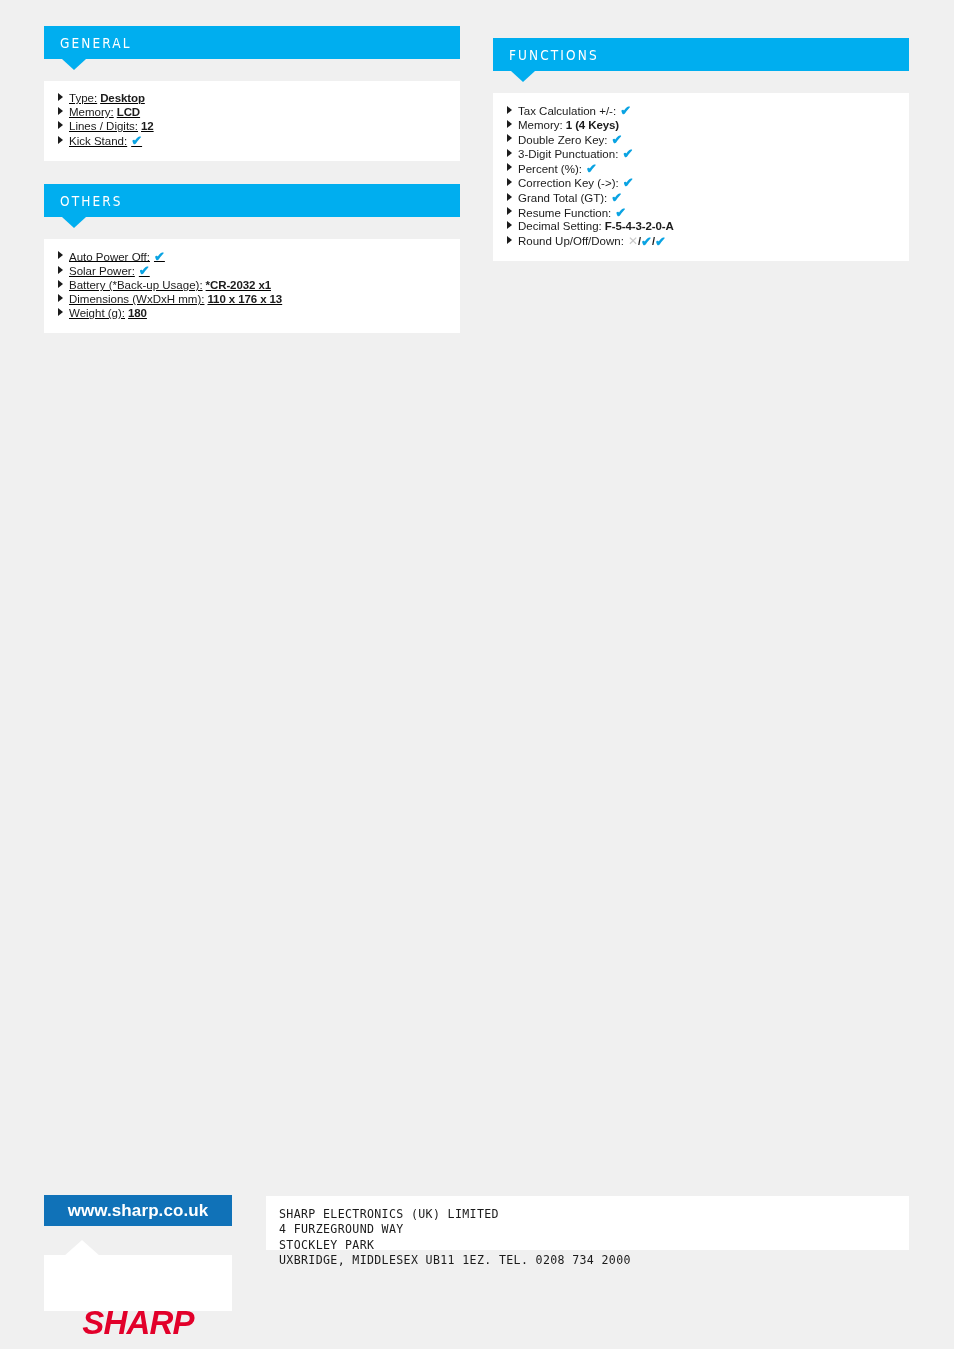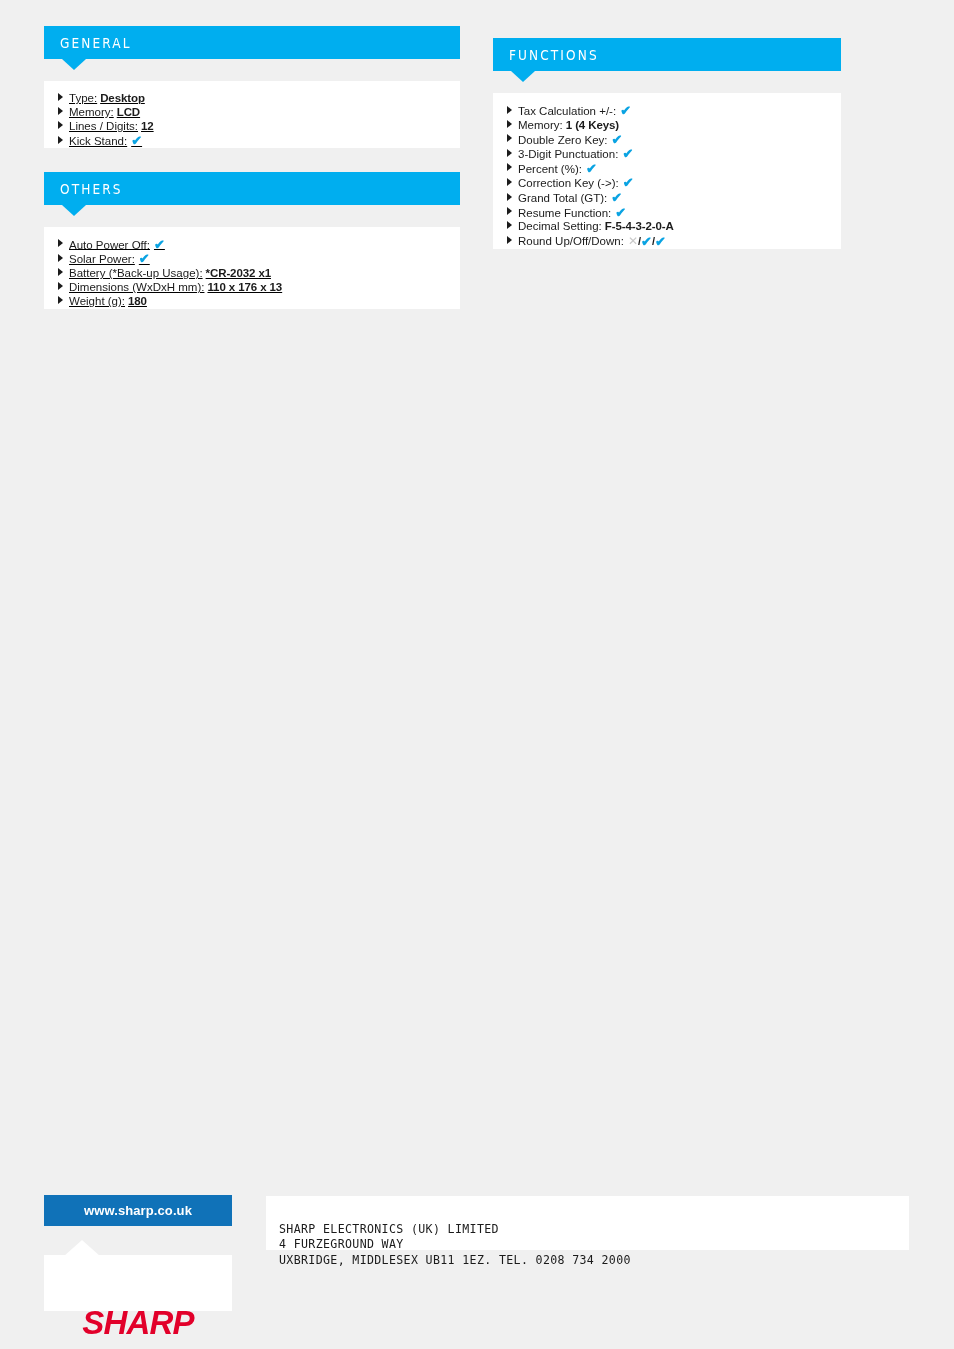--- a/index.html
+++ b/index.html
@@ -22,21 +22,21 @@
     position: absolute;
     left: 44px;
     top: 26px;
     width: 416px;
     text-decoration: underline;
   }
   .col-right {
     position: absolute;
     left: 493px;
     top: 38px;
-    width: 348px;
+    width: 416px;
   }
 
   
   .section { margin-bottom: 0; }
 
   .section-header {
     background: #00aeef;
     height: 33px;
     line-height: 33px;
     padding: 0 0 0 16px;
@@ -59,21 +59,21 @@
     width: 0;
     height: 0;
     border-left: 12px solid transparent;
     border-right: 12px solid transparent;
     border-top: 11px solid #00aeef;
   }
 
   .section-body {
     background: #ffffff;
     margin-top: 22px;
-    padding: 11px 14px 0 14px;
+    padding: 11px 14px 12px 14px;
   }
 
   .gap-between-sections { height: 23px; }
 
   
   .spec-row {
     font-size: 11.5px;
     color: #1b1b1b;
     line-height: 13.6px;
     padding: 0 0 0 0;
@@ -123,21 +123,21 @@
   .footer > * { pointer-events: auto; }
 
   .web-badge {
     position: absolute;
     left: 44px;
     top: 1195px;
     width: 188px;
     height: 31px;
     background: #1072b8;
     color: #ffffff;
-    font-size: 13px;
+    font-size: 17px;
     font-weight: bold;
     text-align: center;
     line-height: 31px;
     letter-spacing: 0.1px;
   }
 
   .logo-box {
     position: absolute;
     left: 44px;
     top: 1255px;
@@ -173,21 +173,21 @@
     margin-top: 40px;
   }
 
   .address-box {
     position: absolute;
     left: 266px;
     top: 1196px;
     width: 643px;
     height: 54px;
     background: #ffffff;
-    padding: 26px 0 0 13px;
+    padding: 11px 0 0 13px;
   }
   .address-line {
     font-family: "DejaVu Sans Mono", "Liberation Mono", monospace;
     font-size: 11.6px;
     line-height: 15.3px;
     color: #1b1b1b;
     letter-spacing: 0.35px;
     white-space: pre;
   }
 </style>
@@ -254,16 +254,17 @@
 
   <div class="logo-notch"></div>
 
   <div class="logo-box">
     <div class="logo-text">SHARP</div>
   </div>
 
   <div class="address-box" id="address-block">
       <div class="address-line">SHARP ELECTRONICS (UK) LIMITED</div>
       <div class="address-line">4 FURZEGROUND WAY</div>
+      <div class="address-line">STOCKLEY PARK</div>
       <div class="address-line">UXBRIDGE, MIDDLESEX UB11 1EZ. TEL. 0208 734 2000</div>
     </div>
 
 </div>
 
 </body></html>

